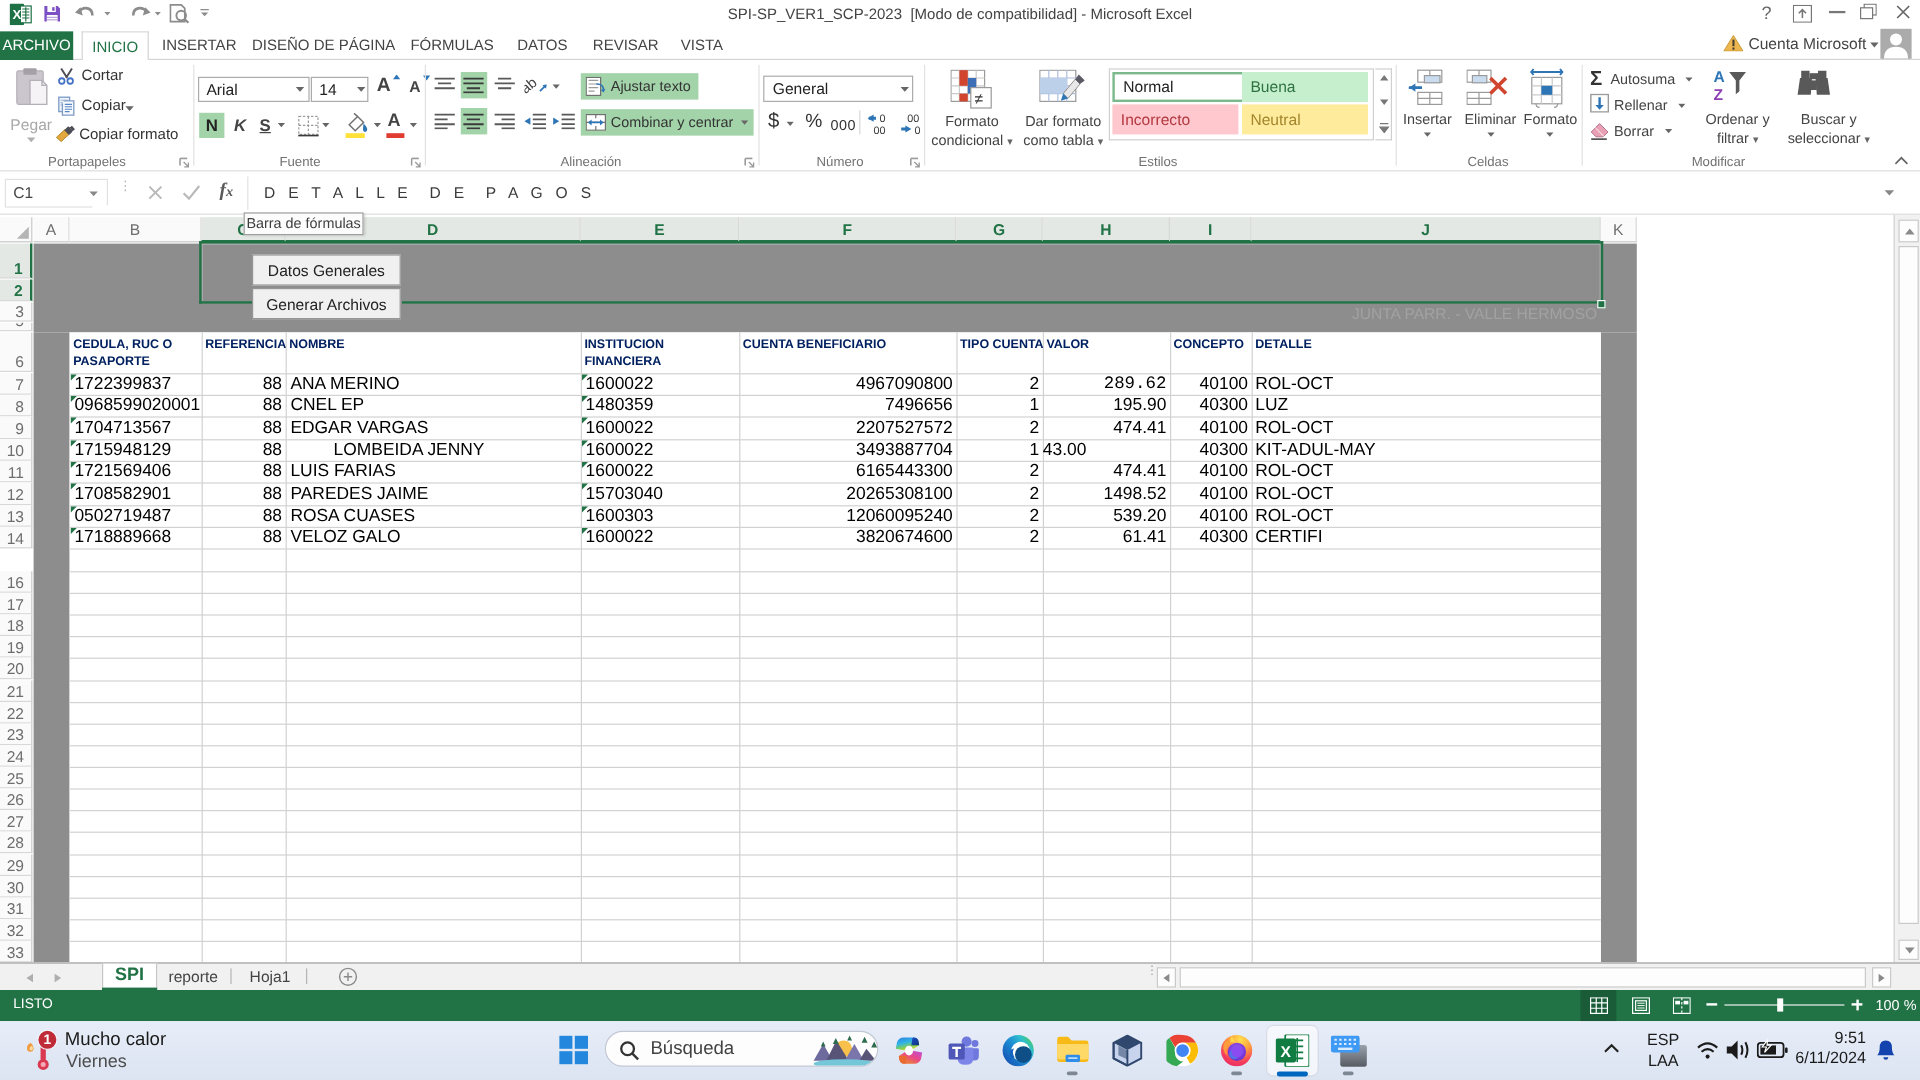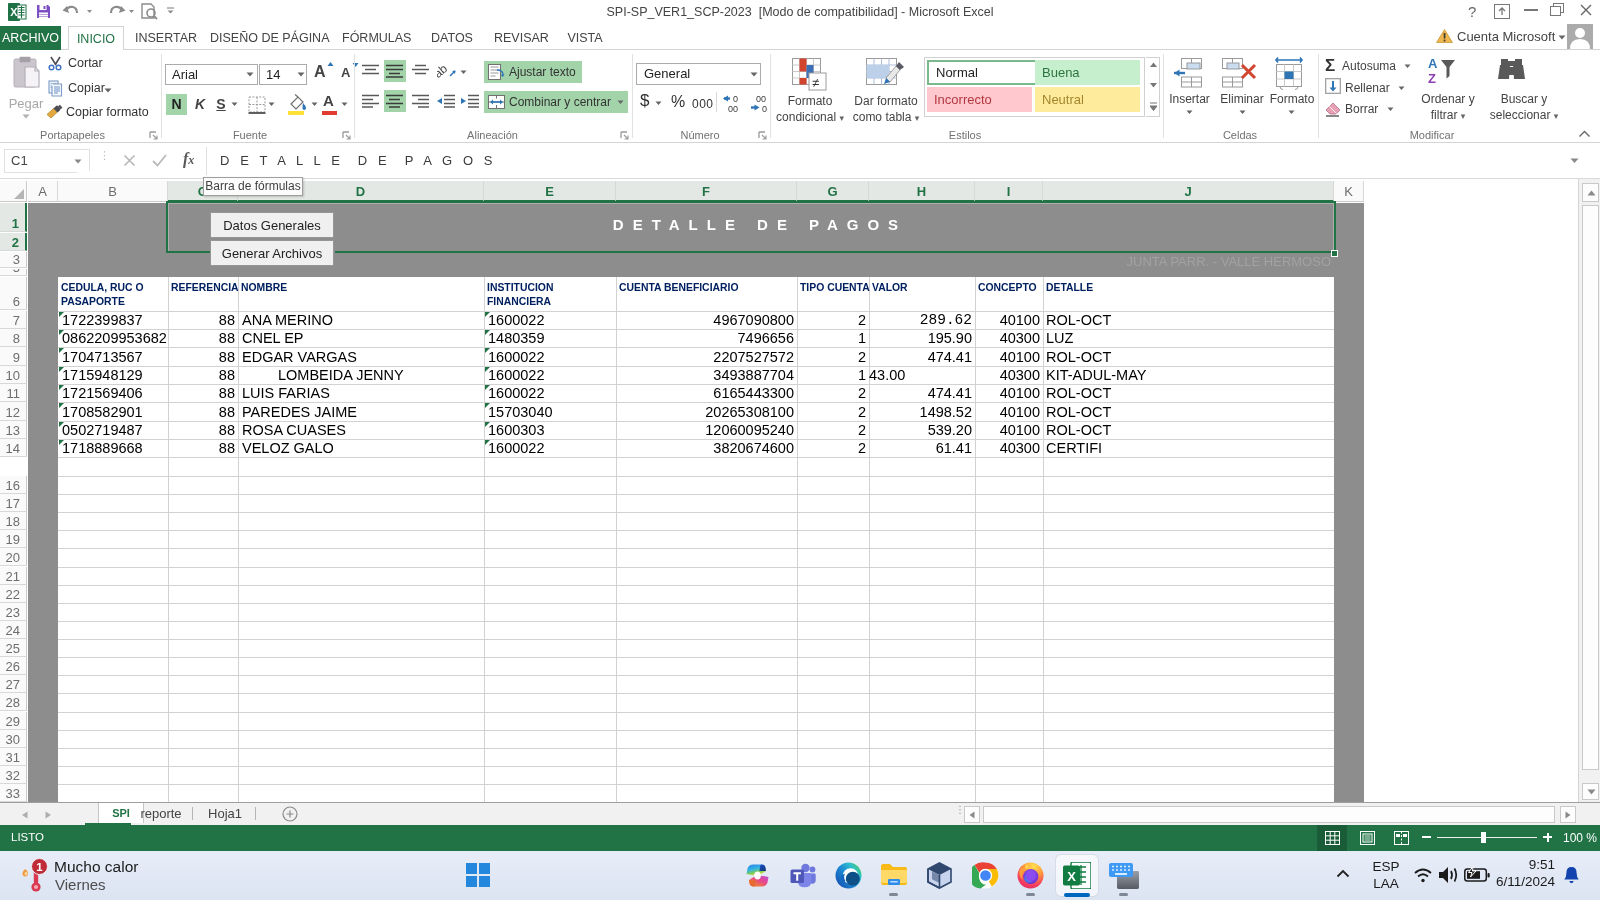--- a/index.html
+++ b/index.html
@@ -541,21 +541,20 @@
 <div class="gridh" style="left:58px;top:568.7px;width:1276px;"></div>
 <div class="gridh" style="left:58px;top:586.8px;width:1276px;"></div>
 <div class="gridh" style="left:58px;top:605.0px;width:1276px;"></div>
 
 <div class="abs" style="left:168px;top:24px;width:1166px;height:49px;background:#8d8d8d;border:1px solid #aeaeae;"></div>
 <div class="abs" style="left:166px;top:22px;width:1170px;height:2px;background:#217346;"></div>
 <div class="abs" style="left:166px;top:72px;width:1170px;height:2px;background:#217346;"></div>
 <div class="abs" style="left:166px;top:22px;width:2px;height:52px;background:#217346;"></div>
 <div class="abs" style="left:1334px;top:22px;width:2px;height:52px;background:#217346;"></div>
 <div class="abs" style="left:1331px;top:71px;width:7px;height:7px;background:#217346;border:1px solid #fff;"></div>
-<div class="abs" style="left:177px;top:37px;width:1166px;text-align:center;font-size:15px;font-weight:bold;color:#fff;letter-spacing:9px;">DETALLE DE PAGOS</div>
 <div class="abs" style="left:210px;top:33px;width:124px;height:26px;background:#f0f0f0;border:1px solid #969696;box-shadow:1px 1px 0 #8d8d8d;font-size:13px;color:#222;text-align:center;line-height:25px;">Datos Generales</div>
 <div class="abs" style="left:210px;top:61px;width:124px;height:26px;background:#f0f0f0;border:1px solid #969696;box-shadow:1px 1px 0 #8d8d8d;font-size:13px;color:#222;text-align:center;line-height:25px;">Generar Archivos</div>
 <div class="abs" style="left:1031px;top:75px;width:300px;text-align:right;font-size:13px;color:#a2a2a2;">JUNTA PARR. - VALLE HERMOSO</div>
 <div class="hcell" style="left:61px;top:102px;">CEDULA, RUC O<br>PASAPORTE</div>
 <div class="hcell" style="left:171px;top:102px;">REFERENCIA</div>
 <div class="hcell" style="left:241px;top:102px;">NOMBRE</div>
 <div class="hcell" style="left:487px;top:102px;">INSTITUCION<br>FINANCIERA</div>
 <div class="hcell" style="left:619px;top:102px;">CUENTA BENEFICIARIO</div>
 <div class="hcell" style="left:800px;top:102px;">TIPO CUENTA</div>
 <div class="hcell" style="left:872px;top:102px;">VALOR</div>
@@ -567,21 +566,21 @@
 <div class="cell" style="left:168px;top:132.8px;width:67px;text-align:right;line-height:17px;">88</div>
 <div class="cell" style="left:242px;top:132.8px;line-height:17px;">ANA MERINO</div>
 <div class="cell" style="left:488px;top:132.8px;line-height:17px;">1600022</div>
 <div class="cell" style="left:616px;top:132.8px;width:178px;text-align:right;line-height:17px;">4967090800</div>
 <div class="cell" style="left:797px;top:132.8px;width:69px;text-align:right;line-height:17px;">2</div>
 <div class="cell" style="left:869px;top:132.8px;width:103px;text-align:right;line-height:17px;font-family:Liberation Mono, monospace;">289.62</div>
 <div class="cell" style="left:975px;top:132.8px;width:65px;text-align:right;line-height:17px;">40100</div>
 <div class="cell" style="left:1046px;top:132.8px;line-height:17px;">ROL-OCT</div>
 <div class="tri" style="left:59px;top:150.9px;"></div>
 <div class="tri" style="left:485px;top:150.9px;"></div>
-<div class="cell" style="left:62px;top:151.1px;line-height:17px;">0862209953682</div>
+<div class="cell" style="left:62px;top:151.1px;line-height:17px;">0968599020001</div>
 <div class="cell" style="left:168px;top:151.1px;width:67px;text-align:right;line-height:17px;">88</div>
 <div class="cell" style="left:242px;top:151.1px;line-height:17px;">CNEL EP</div>
 <div class="cell" style="left:488px;top:151.1px;line-height:17px;">1480359</div>
 <div class="cell" style="left:616px;top:151.1px;width:178px;text-align:right;line-height:17px;">7496656</div>
 <div class="cell" style="left:797px;top:151.1px;width:69px;text-align:right;line-height:17px;">1</div>
 <div class="cell" style="left:869px;top:151.1px;width:103px;text-align:right;line-height:17px;">195.90</div>
 <div class="cell" style="left:975px;top:151.1px;width:65px;text-align:right;line-height:17px;">40300</div>
 <div class="cell" style="left:1046px;top:151.1px;line-height:17px;">LUZ</div>
 <div class="tri" style="left:59px;top:169.3px;"></div>
 <div class="tri" style="left:485px;top:169.3px;"></div>
@@ -664,21 +663,21 @@
       <path d="M4.5 5.5 L8.5 0.5 H0.5 Z" fill="#8a8a8a"></path>
     </svg>
 </div>
 <div class="abs" id="tabbar">
   <svg class="abs" style="left:21px;top:8px;" width="7" height="8" viewBox="0 0 7 8">
       <path d="M6.5 0.5 L1 4 L6.5 7.5 Z" fill="#aeaeae"></path>
     </svg>
   <svg class="abs" style="left:45px;top:8px;" width="7" height="8" viewBox="0 0 7 8">
       <path d="M0.5 0.5 L6 4 L0.5 7.5 Z" fill="#aeaeae"></path>
     </svg>
-  <div class="abs" style="left:98px;top:0;width:46px;height:20px;background:#fff;border-left:1px solid #c6c6c6;border-right:1px solid #c6c6c6;text-align:center;line-height:20px;font-size:11px;font-weight:bold;color:#217346;">SPI</div>
+  <div class="abs" style="left:85px;top:0;width:46px;height:20px;background:#fff;border-left:1px solid #c6c6c6;border-right:1px solid #c6c6c6;text-align:center;line-height:20px;font-size:15px;font-weight:bold;color:#217346;">SPI</div>
   <div class="abs" style="left:85px;top:20px;width:46px;height:3px;background:#217346;"></div>
   <div class="abs" style="left:137px;top:0;width:48px;height:20px;text-align:center;line-height:21px;font-size:13px;color:#444;">reporte</div>
   <div class="abs" style="left:192px;top:4px;width:1px;height:13px;background:#b5b5b5;"></div>
   <div class="abs" style="left:202px;top:0;width:46px;height:20px;text-align:center;line-height:21px;font-size:13px;color:#444;">Hoja1</div>
   <div class="abs" style="left:255px;top:4px;width:1px;height:13px;background:#b5b5b5;"></div>
   <svg class="abs" style="left:282px;top:3px;" width="16" height="16" viewBox="0 0 16 16">
       <circle cx="8" cy="8" r="7" fill="none" stroke="#8a8a8a" stroke-width="1.2"></circle>
       <path d="M8 4.5 V11.5 M4.5 8 H11.5" stroke="#8a8a8a" stroke-width="1.2"></path>
     </svg>
   <div class="abs" style="left:955px;top:5px;width:4px;height:12px;color:#9e9e9e;font-size:10px;line-height:4px;">⋮</div>
@@ -734,20 +733,36 @@
   <div class="abs" style="left:54px;top:7px;font-size:15.5px;color:#1b1b1b;">Mucho calor</div>
   <div class="abs" style="left:55px;top:25px;font-size:15px;color:#4d4d4d;">Viernes</div>
 
   <svg class="abs" style="left:466px;top:12px;" width="24" height="24" viewBox="0 0 24 24">
     <rect x="0" y="0" width="11" height="11" fill="#2287dd"></rect>
       <rect x="13" y="0" width="11" height="11" fill="#2287dd"></rect>
     <rect x="0" y="13" width="11" height="11" fill="#2287dd"></rect>
       <rect x="13" y="13" width="11" height="11" fill="#2287dd"></rect>
   </svg>
 
+  <div class="abs" style="left:504px;top:8px;width:228px;height:30px;background:#fdfdfd;border:1px solid #c3c9d4;border-radius:16px;overflow:hidden;">
+    <svg class="abs" style="left:11px;top:7px;" width="17" height="17" viewBox="0 0 17 17">
+        <circle cx="7" cy="7" r="5.3" fill="none" stroke="#333" stroke-width="1.9"></circle>
+        <path d="M11 11 L15.8 15.8" stroke="#333" stroke-width="1.9"></path>
+      </svg>
+    <div class="abs" style="left:37px;top:5px;font-size:15.5px;color:#424242;">Búsqueda</div>
+    <svg class="abs" style="left:171px;top:0px;" width="57" height="30" viewBox="0 0 57 30">
+      <circle cx="27" cy="14" r="7" fill="#f7c04a"></circle>
+      <path d="M2 24 L10 10 L18 24 Z" fill="#6d6a9e"></path>
+      <path d="M12 25 L21 7 L32 25 Z" fill="#585478"></path>
+      <path d="M28 24 L36 10 L44 24 Z" fill="#7a76ab"></path>
+      <path d="M40 24 L46 14 L54 24 Z" fill="#585478"></path>
+      <path d="M18 10 l2.5 -5 l2.5 5 z M42 9 l2.5 -5 l2.5 5 z M50 13 l2.5 -5 l2.5 5 z M30 7 l2 -4 l2 4 z M8 12 l2 -4 l2 4 z" fill="#2e6b4f"></path>
+      <ellipse cx="28" cy="26.5" rx="26" ry="3.8" fill="#74c7d8"></ellipse>
+    </svg>
+  </div>
 
   <svg class="abs" style="left:744px;top:11px;" width="27" height="27" viewBox="0 0 27 27">
     <defs>
       <linearGradient id="cpa" x1="0" y1="0" x2="0.4" y2="1">
           <stop offset="0" stop-color="#2f7fe0"></stop>
           <stop offset="0.45" stop-color="#2fb3e8"></stop>
           <stop offset="0.8" stop-color="#88d24a"></stop>
           <stop offset="1" stop-color="#e8e23a"></stop>
         </linearGradient>
       <linearGradient id="cpb" x1="1" y1="0" x2="0.2" y2="1">

